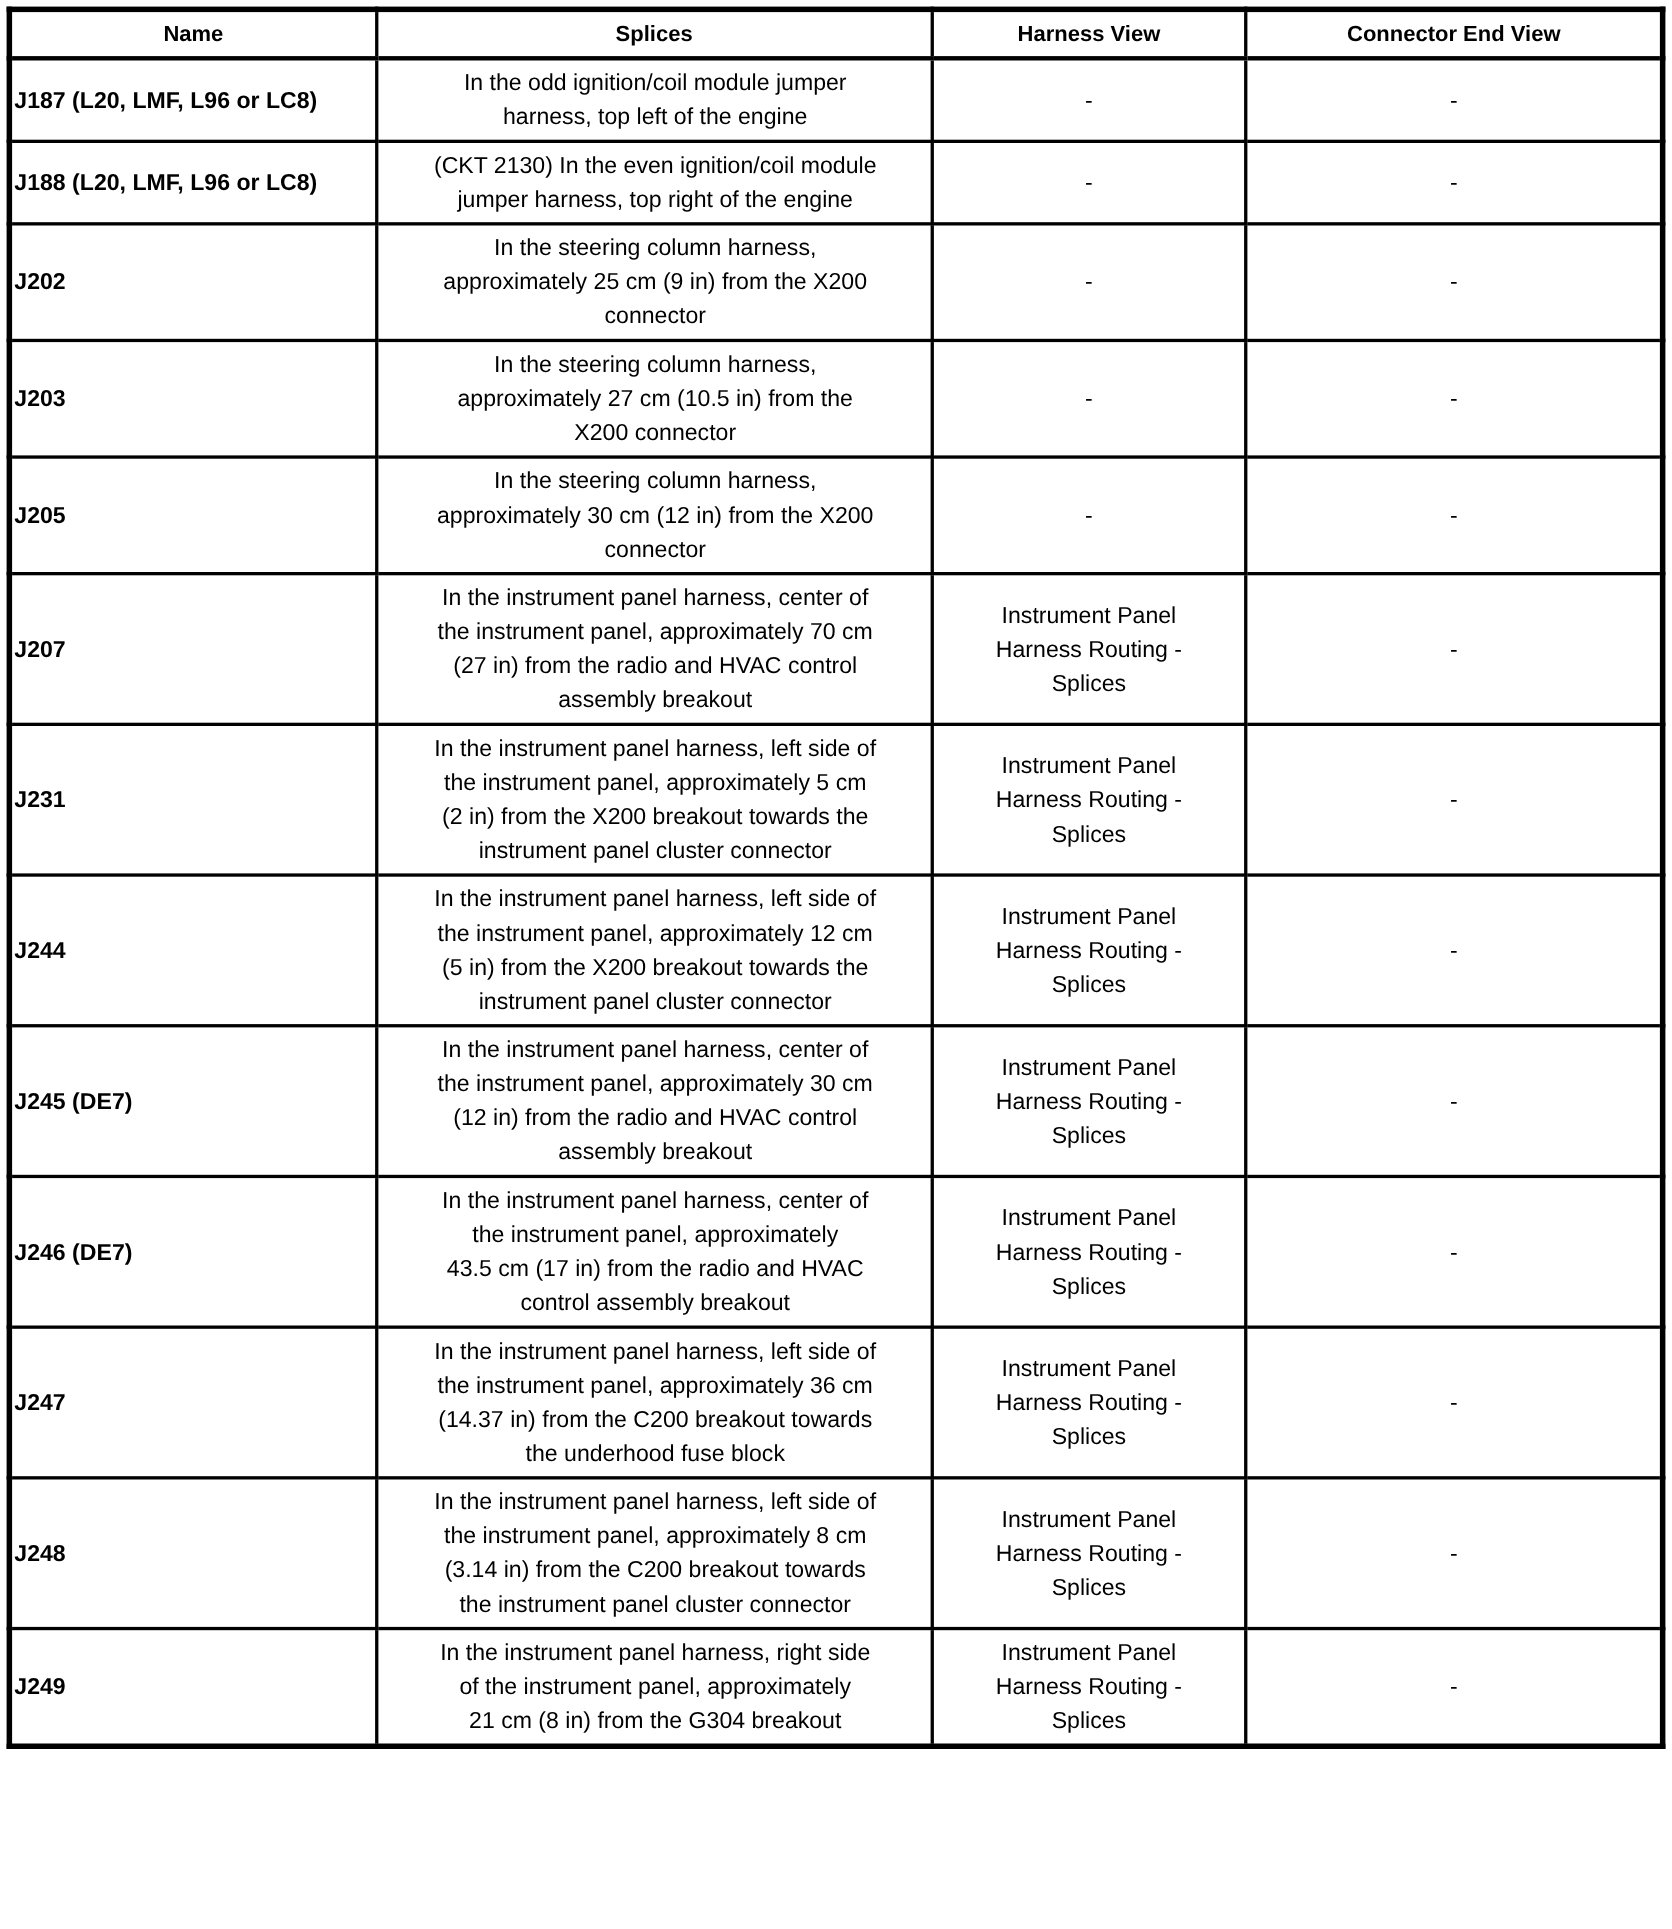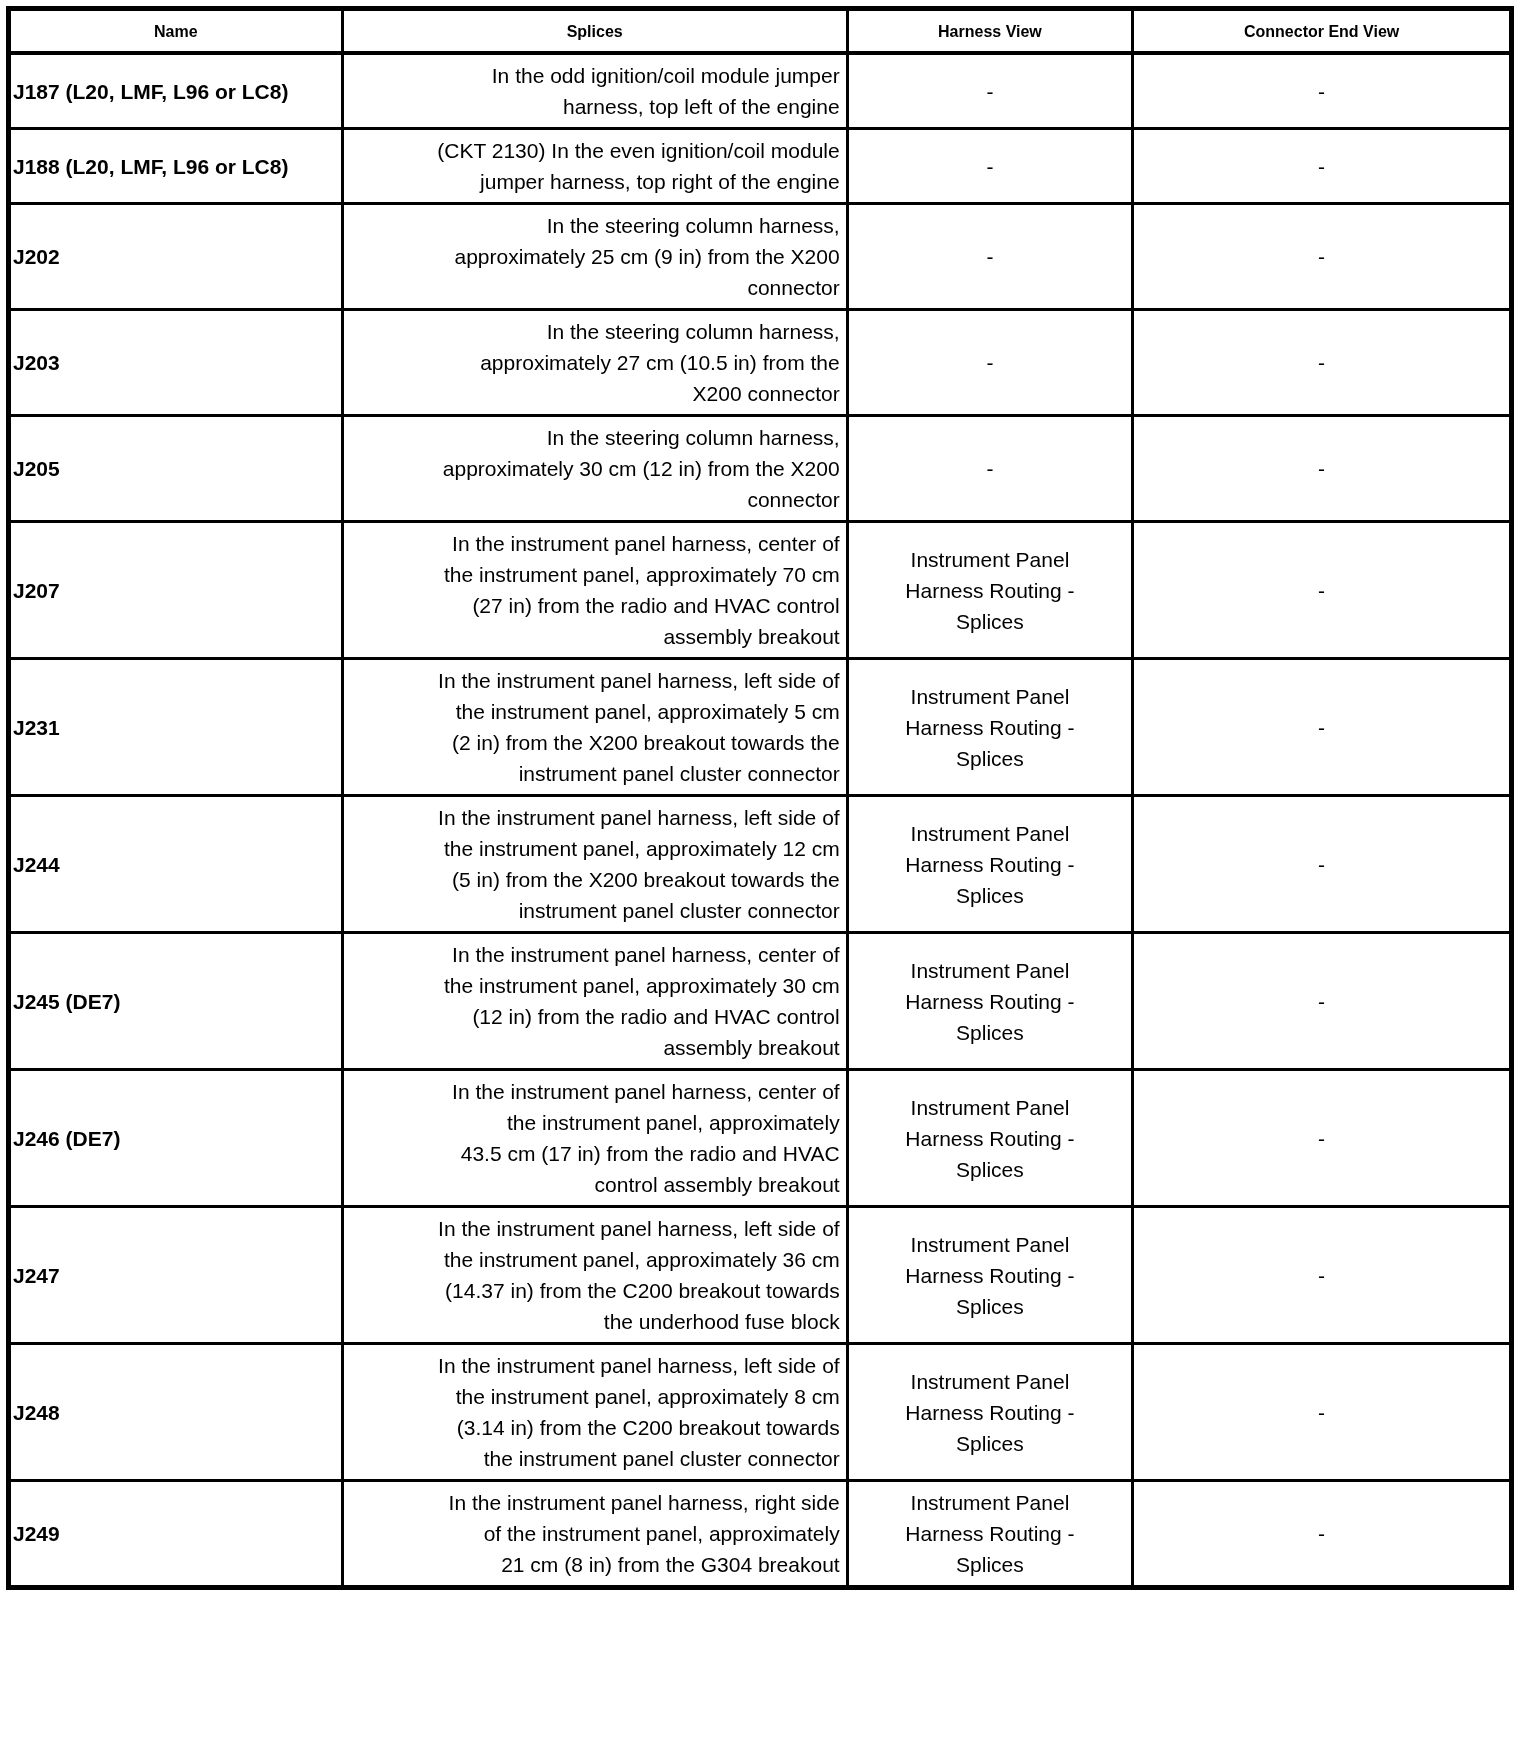--- a/index.html
+++ b/index.html
@@ -24,39 +24,39 @@
   }
   table.splice-table th,
   table.splice-table td {
     border: 3px solid #000000;
     vertical-align: middle;
     font-size: 21px;
     line-height: 31px;
     overflow: hidden;
   }
   table.splice-table th {
-    font-size: 16px;
+    font-size: 20px;
     font-weight: bold;
     text-align: center;
     padding: 4px 4px;
     border-bottom-width: 4px;
     height: 32px;
   }
   col.col-name          { width: 22.2%; }
   col.col-location      { width: 33.6%; }
   col.col-locator       { width: 19.0%; }
   col.col-connector     { width: 25.2%; }
 
   td.name-cell {
     text-align: left;
     padding: 5px 2px;
     font-weight: bold;
   }
   td.location-cell {
-    text-align: right;
+    text-align: center;
     padding: 5px 6px 5px 8px;
     white-space: pre-line;
   }
   td.locator-view-cell,
   td.connector-end-view-cell {
     text-align: center;
     padding: 5px 4px;
     white-space: pre-line;
   }
 </style>

